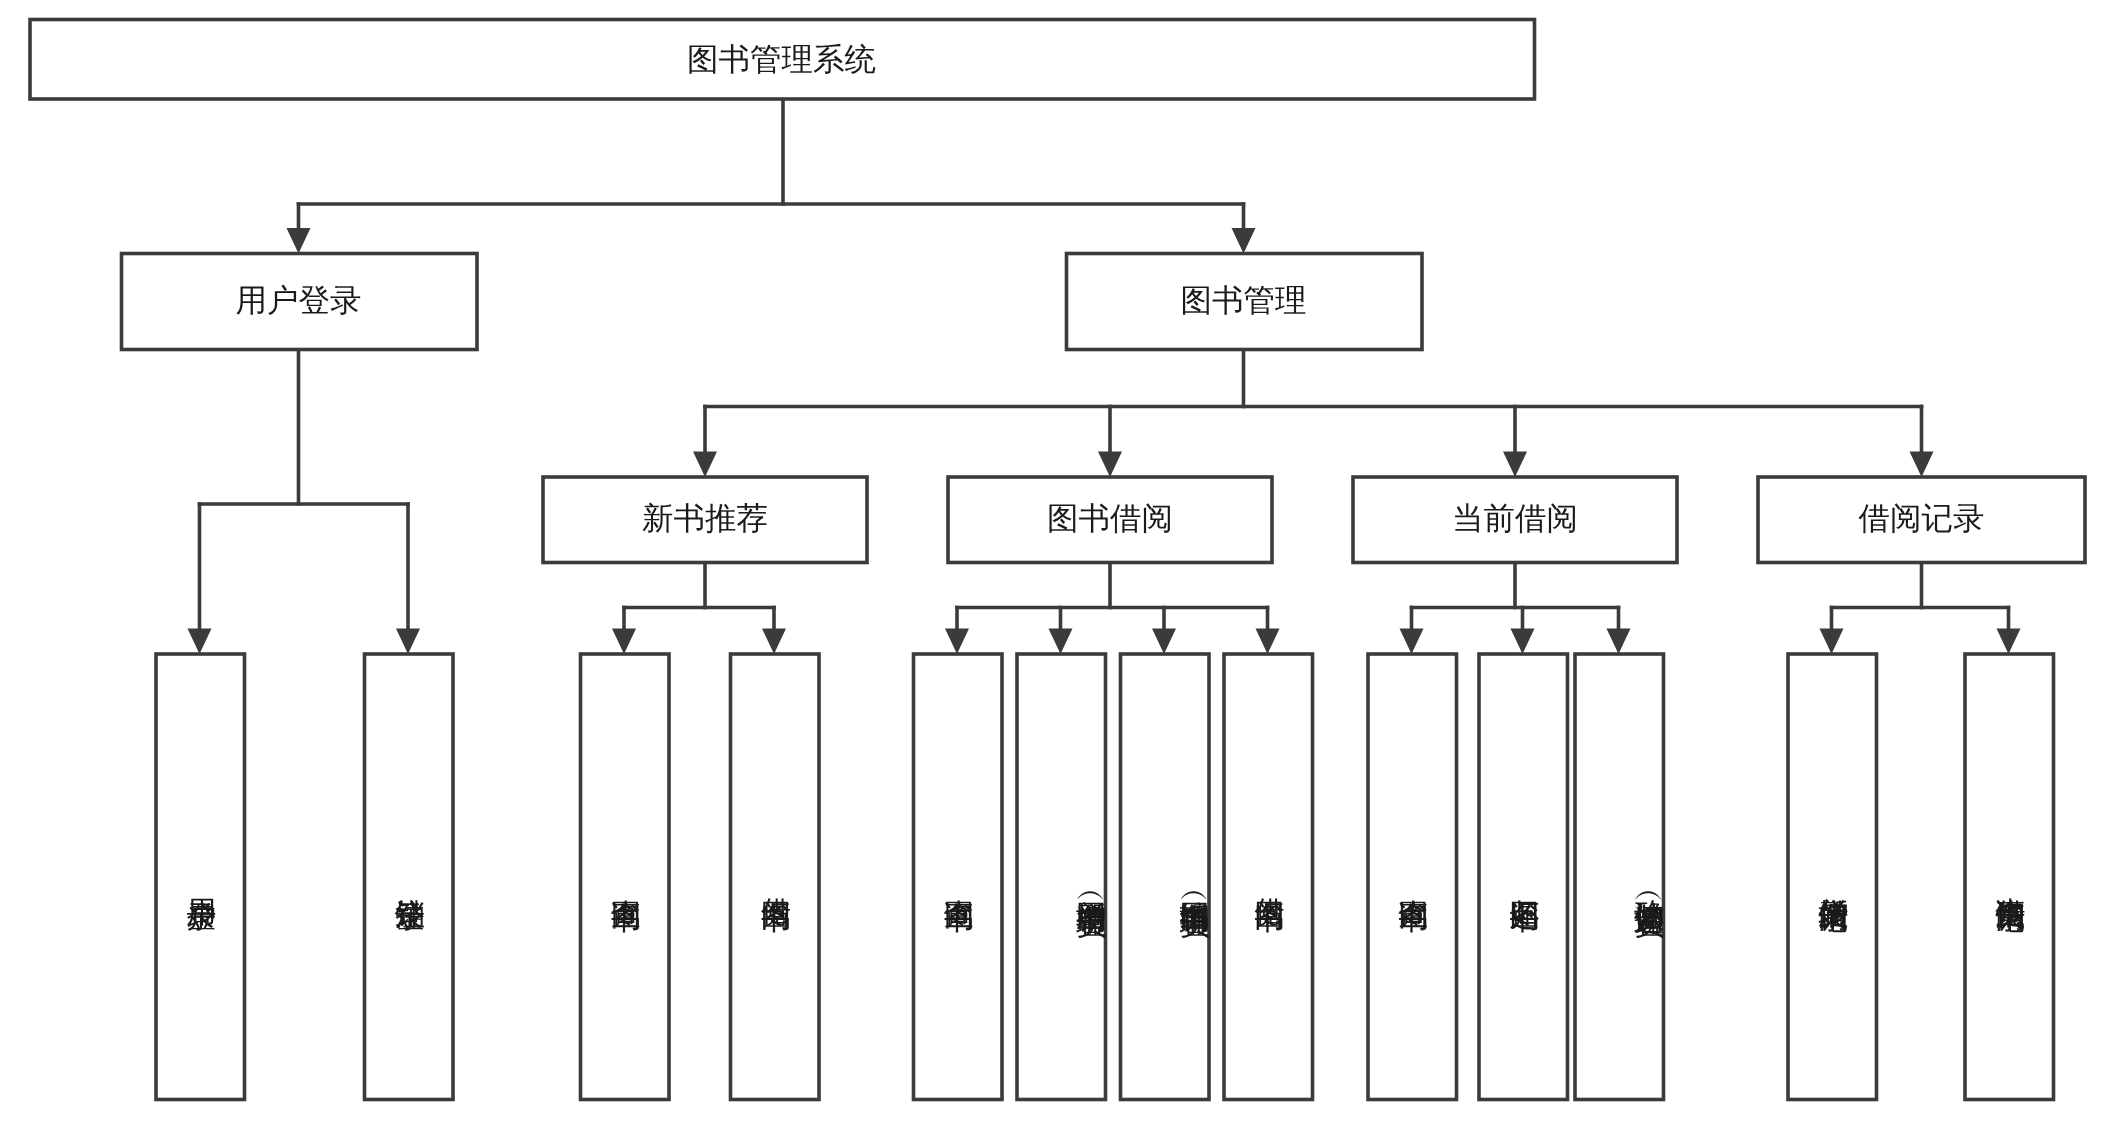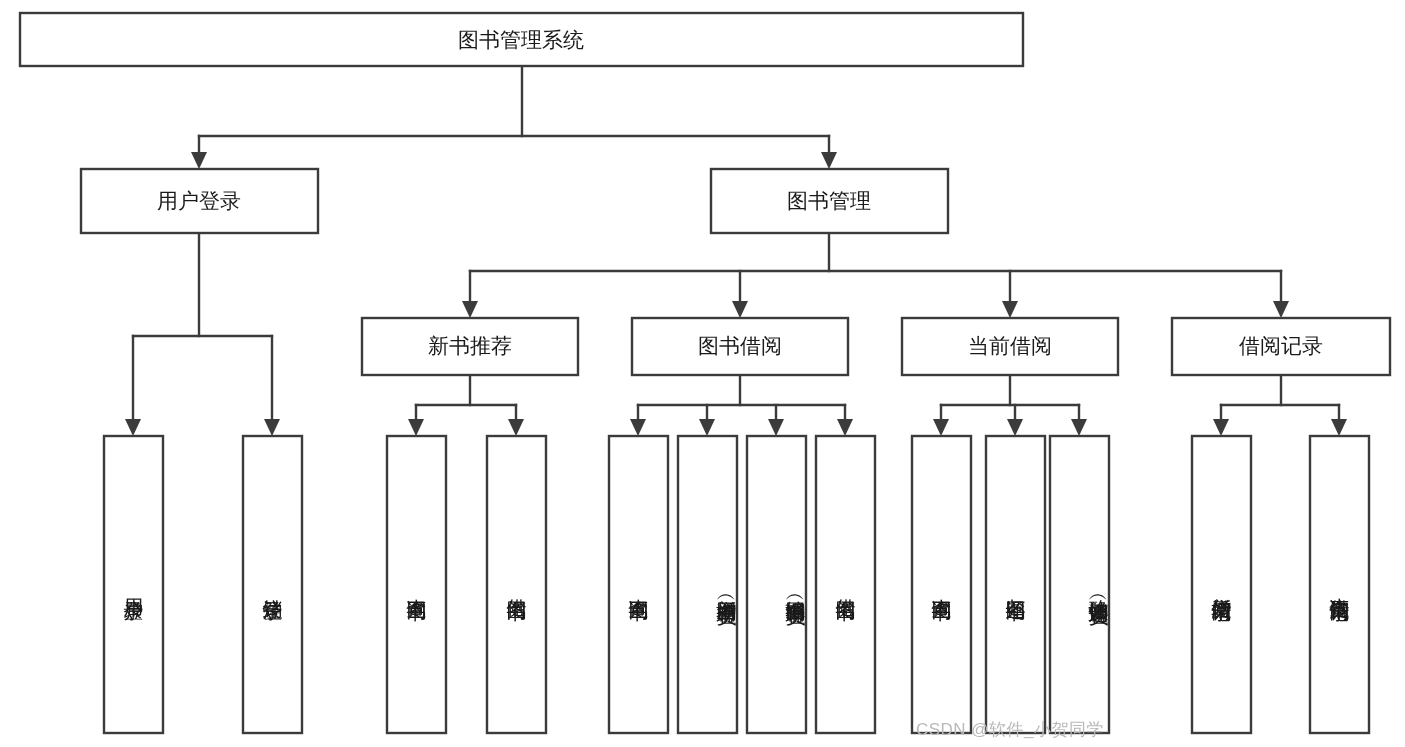--- a/index.html
+++ b/index.html
@@ -191,15 +191,14 @@
   <div class="node-label-v" style="left:609px; top:436px; width:59px; height:297px;">查询图书</div>
   <div class="node-label-v" style="left:678px; top:436px; width:59px; height:297px; align-items:flex-start; padding-top:8px;">新增图书（管理员）</div>
   <div class="node-label-v" style="left:747px; top:436px; width:59px; height:297px; align-items:flex-start; padding-top:8px;">编辑图书（管理员）</div>
   <div class="node-label-v" style="left:816px; top:436px; width:59px; height:297px;">借阅图书</div>
   <div class="node-label-v" style="left:912px; top:436px; width:59px; height:297px;">查询图书</div>
   <div class="node-label-v" style="left:986px; top:436px; width:59px; height:297px;">归还图书</div>
   <div class="node-label-v" style="left:1050px; top:436px; width:59px; height:297px; align-items:flex-start; padding-top:8px;">确认归还（管理员）</div>
   <div class="node-label-v" style="left:1192px; top:436px; width:59px; height:297px;">新增借阅记录</div>
   <div class="node-label-v" style="left:1310px; top:436px; width:59px; height:297px;">查询借阅记录</div>
 
-  <div class="watermark">CSDN @软件_小贺同学</div>
 
 </div>
 
 </body></html>

